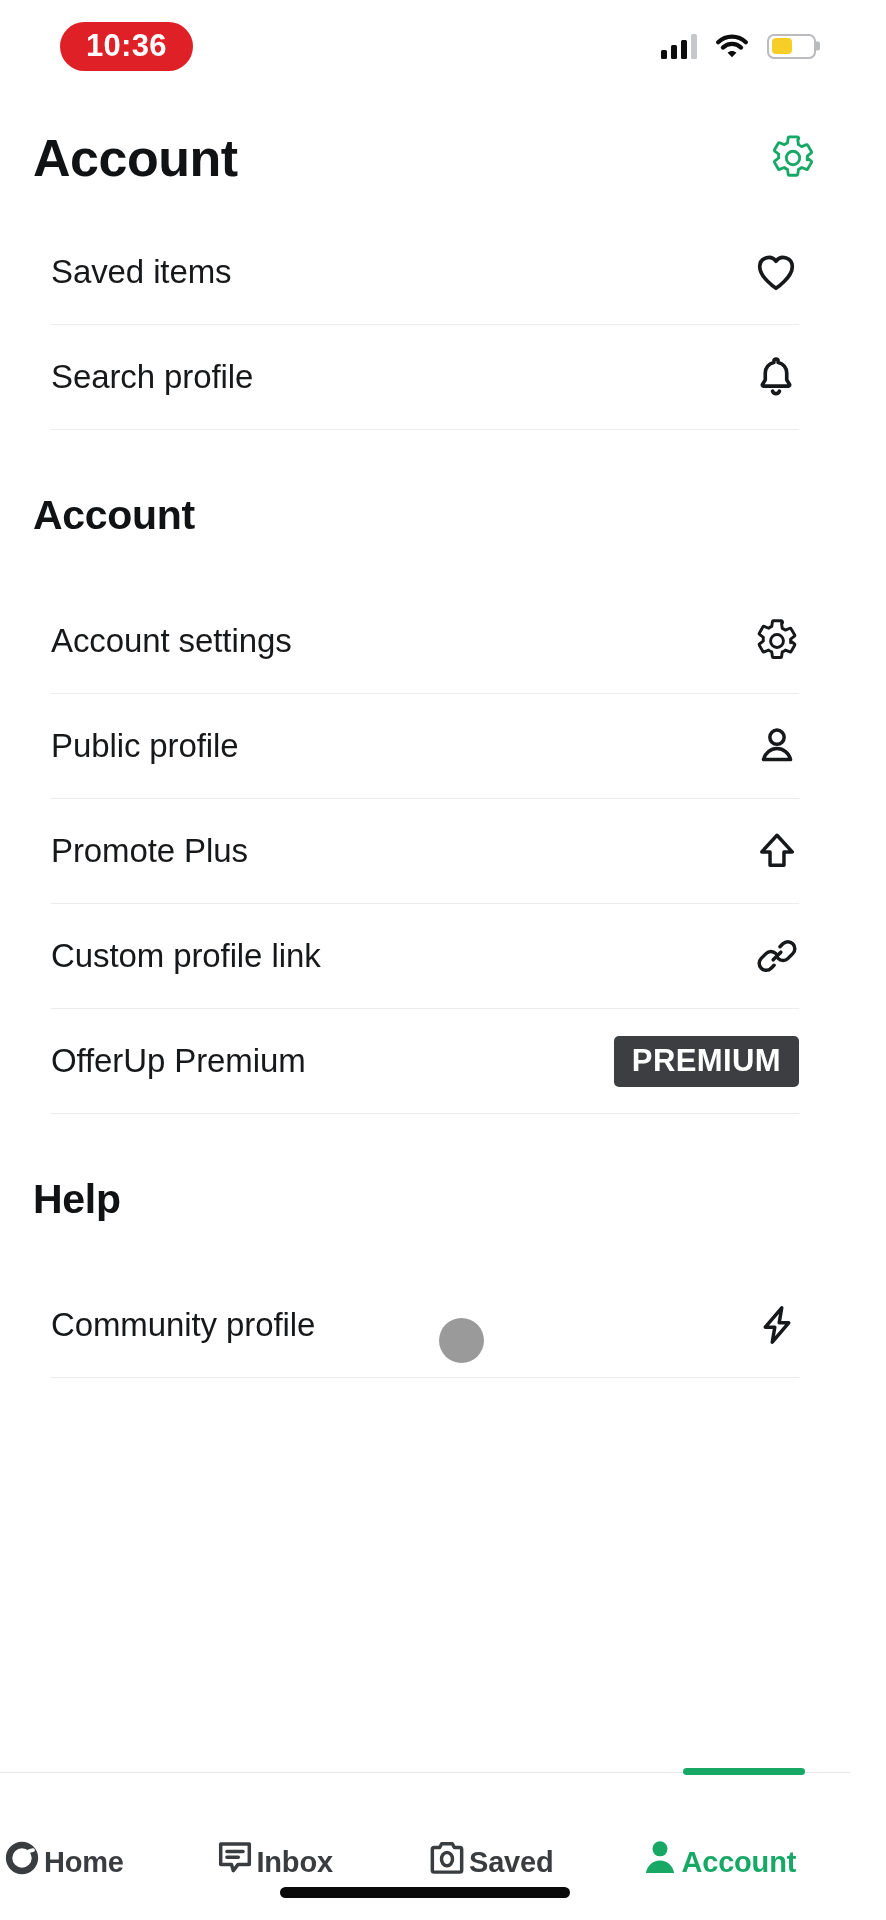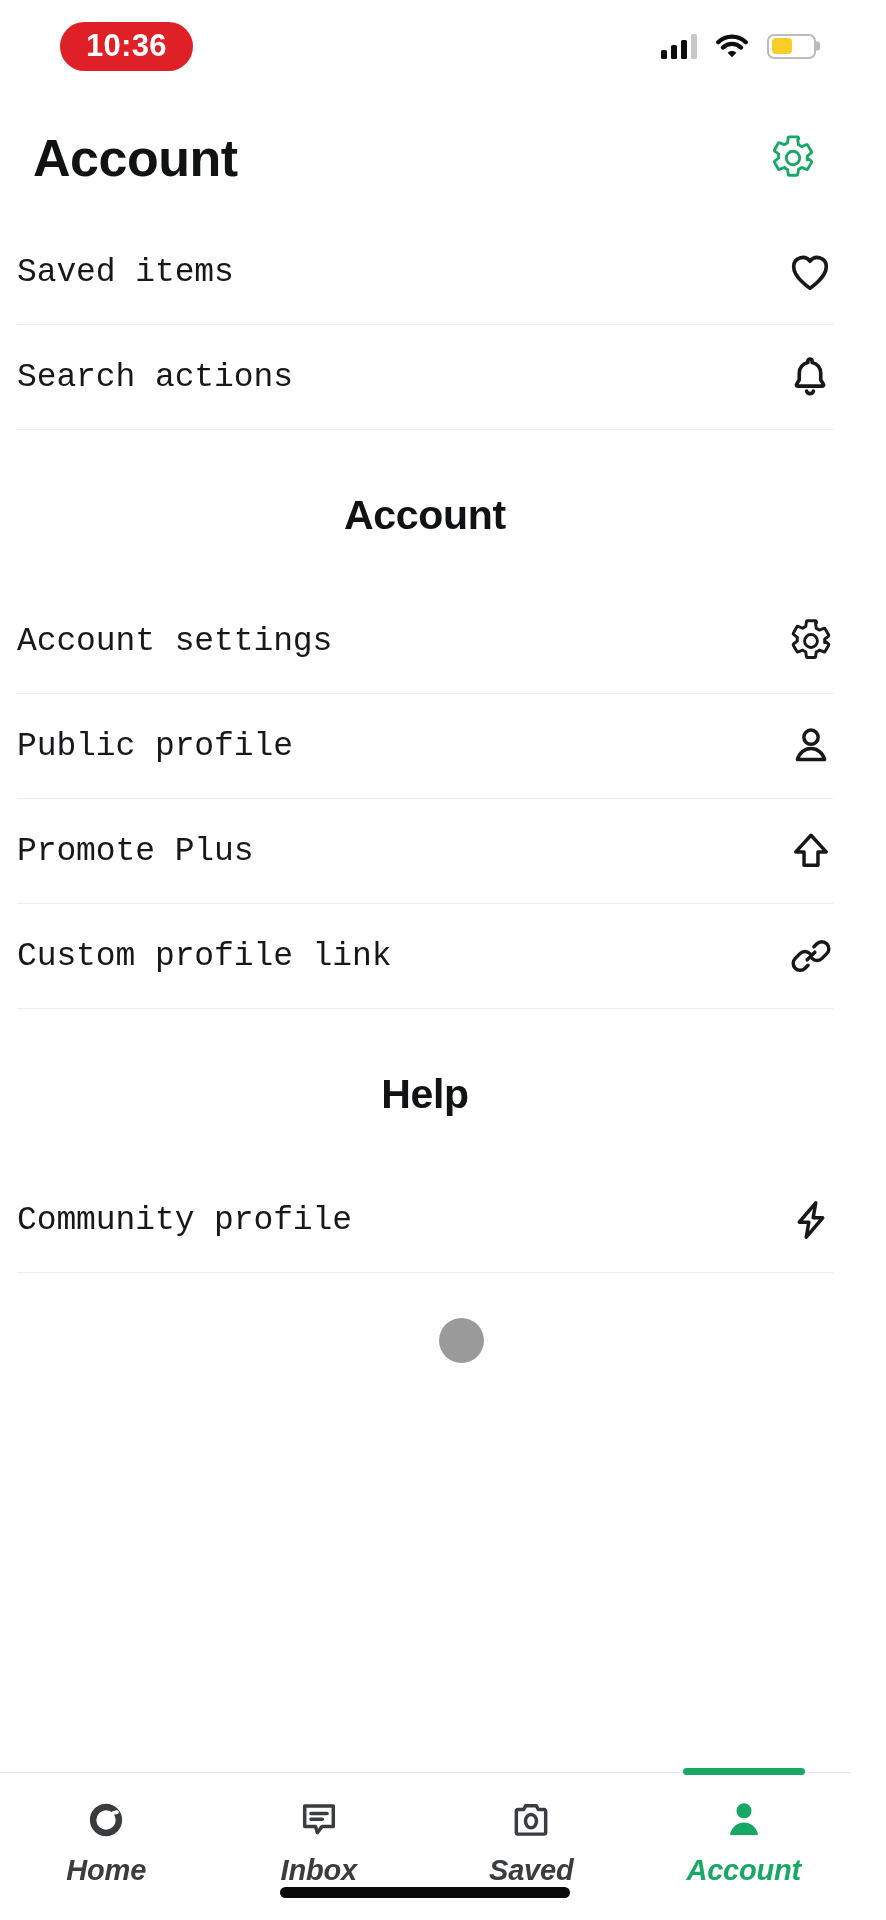--- a/index.html
+++ b/index.html
@@ -7,21 +7,21 @@
     width:886px; height:1920px;
     background:#ffffff;
     font-family:"Liberation Sans", sans-serif;
     -webkit-font-smoothing:antialiased;
     overflow:hidden;
   }
   .phone {
     position:relative;
     width:850px; height:1920px;
     background:#ffffff;
-    display:flex; flex-direction:column;text-align:center;
+    display:flex; flex-direction:column;
   }
 
   
   .statusbar {
     height:92px;
     flex:0 0 92px;
     display:flex; align-items:center; justify-content:space-between;
     padding:0 34px 0 60px;
     position:relative;
   }
@@ -84,25 +84,24 @@
   .section-title {
     font-size:41px;
     font-weight:bold;
     color:#111214;
     letter-spacing:-0.3px;
     padding:0 33px;
   }
 
   .row {
     height:105px;
-    margin:0 17px;
+    margin:0 51px;
     display:flex; align-items:center; justify-content:space-between;
     border-bottom:1.6px solid #ececec;
     position:relative;
-    font-family:Liberation Mono, monospace;
   }
   .row-label {
     font-size:33px;
     color:#17181A;
     letter-spacing:-0.1px;
     font-weight:normal;
   }
   .row-right { display:flex; align-items:center; }
   .icon-dark { color:#17181A; display:block; }
 
@@ -133,25 +132,24 @@
   
   .tabbar {
     flex:0 0 148px;
     border-top:1.6px solid #e7e7e7;
     display:flex;
     background:#ffffff;
     position:relative;
   }
   .tab {
     flex:1 1 0;
-    display:flex; flex-direction:column;
+    display:flex; 
     align-items:center; justify-content:flex-start;
     padding-top:22px;
     position:relative;
-    font-style:italic;
   }
   .tab .tab-ind {
     position:absolute; top:-5px;
     left:50%; transform:translateX(-50%);
     width:122px; height:7px;
     border-radius:999px;
     background:transparent;
   }
   .tab.active .tab-ind { background:#17A866; }
   .tab .tab-icon { height:50px; display:flex; align-items:center; justify-content:center; color:#3A3D40; }
@@ -217,21 +215,21 @@
     <div class="row">
       <span class="row-label">Saved items</span>
       <span class="row-right">
         <svg class="icon-dark" width="46" height="46" viewBox="0 0 24 24" fill="none" xmlns="http://www.w3.org/2000/svg">
           <path d="M12 20.5S3.5 14.9 3.5 9.2A4.7 4.7 0 0112 6.4a4.7 4.7 0 018.5 2.8c0 5.7-8.5 11.3-8.5 11.3z" stroke="currentColor" stroke-width="1.9" stroke-linejoin="round" fill="none"></path>
         </svg>
       </span>
     </div>
 
     <div class="row">
-      <span class="row-label">Search actions</span>
+      <span class="row-label">Search profile</span>
       <span class="row-right">
         <svg class="icon-dark" width="46" height="46" viewBox="0 0 24 24" fill="none" xmlns="http://www.w3.org/2000/svg">
           <path d="M12 2.6a1.1 1.1 0 011.1 1.1v.7a5.6 5.6 0 014.5 5.5v3.6l1.4 2.3a.6.6 0 01-.5.95H5.5a.6.6 0 01-.5-.95l1.4-2.3V9.9a5.6 5.6 0 014.5-5.5v-.7A1.1 1.1 0 0112 2.6z" stroke="currentColor" stroke-width="1.9" stroke-linejoin="round" fill="none"></path>
           <path d="M10.2 19.4a1.9 1.9 0 003.6 0" stroke="currentColor" stroke-width="1.9" stroke-linecap="round" fill="none"></path>
         </svg>
       </span>
     </div>
 
     <div class="gap-62"></div>
 
@@ -271,20 +269,24 @@
       <span class="row-label">Custom profile link</span>
       <span class="row-right">
         <svg class="icon-dark" width="44" height="44" viewBox="0 0 24 24" fill="none" xmlns="http://www.w3.org/2000/svg">
           <path d="M9.9 14.1a3.6 3.6 0 000 0l4.2-4.2" stroke="currentColor" stroke-width="1.9" stroke-linecap="round"></path>
           <path d="M13.6 6.9l1.6-1.6a3.8 3.8 0 015.4 5.4l-2.6 2.6a3.8 3.8 0 01-5.4 0" stroke="currentColor" stroke-width="1.9" stroke-linecap="round" fill="none"></path>
           <path d="M10.4 17.1l-1.6 1.6a3.8 3.8 0 01-5.4-5.4l2.6-2.6a3.8 3.8 0 015.4 0" stroke="currentColor" stroke-width="1.9" stroke-linecap="round" fill="none"></path>
         </svg>
       </span>
     </div>
 
+    <div class="row">
+      <span class="row-label">OfferUp Premium</span>
+      <span class="premium-badge">PREMIUM</span>
+    </div>
 
     <div class="gap-62"></div>
 
     <div class="section-title">Help</div>
 
     <div class="gap-50"></div>
 
 
     <div class="row">
       <span class="row-label">Community profile</span>

